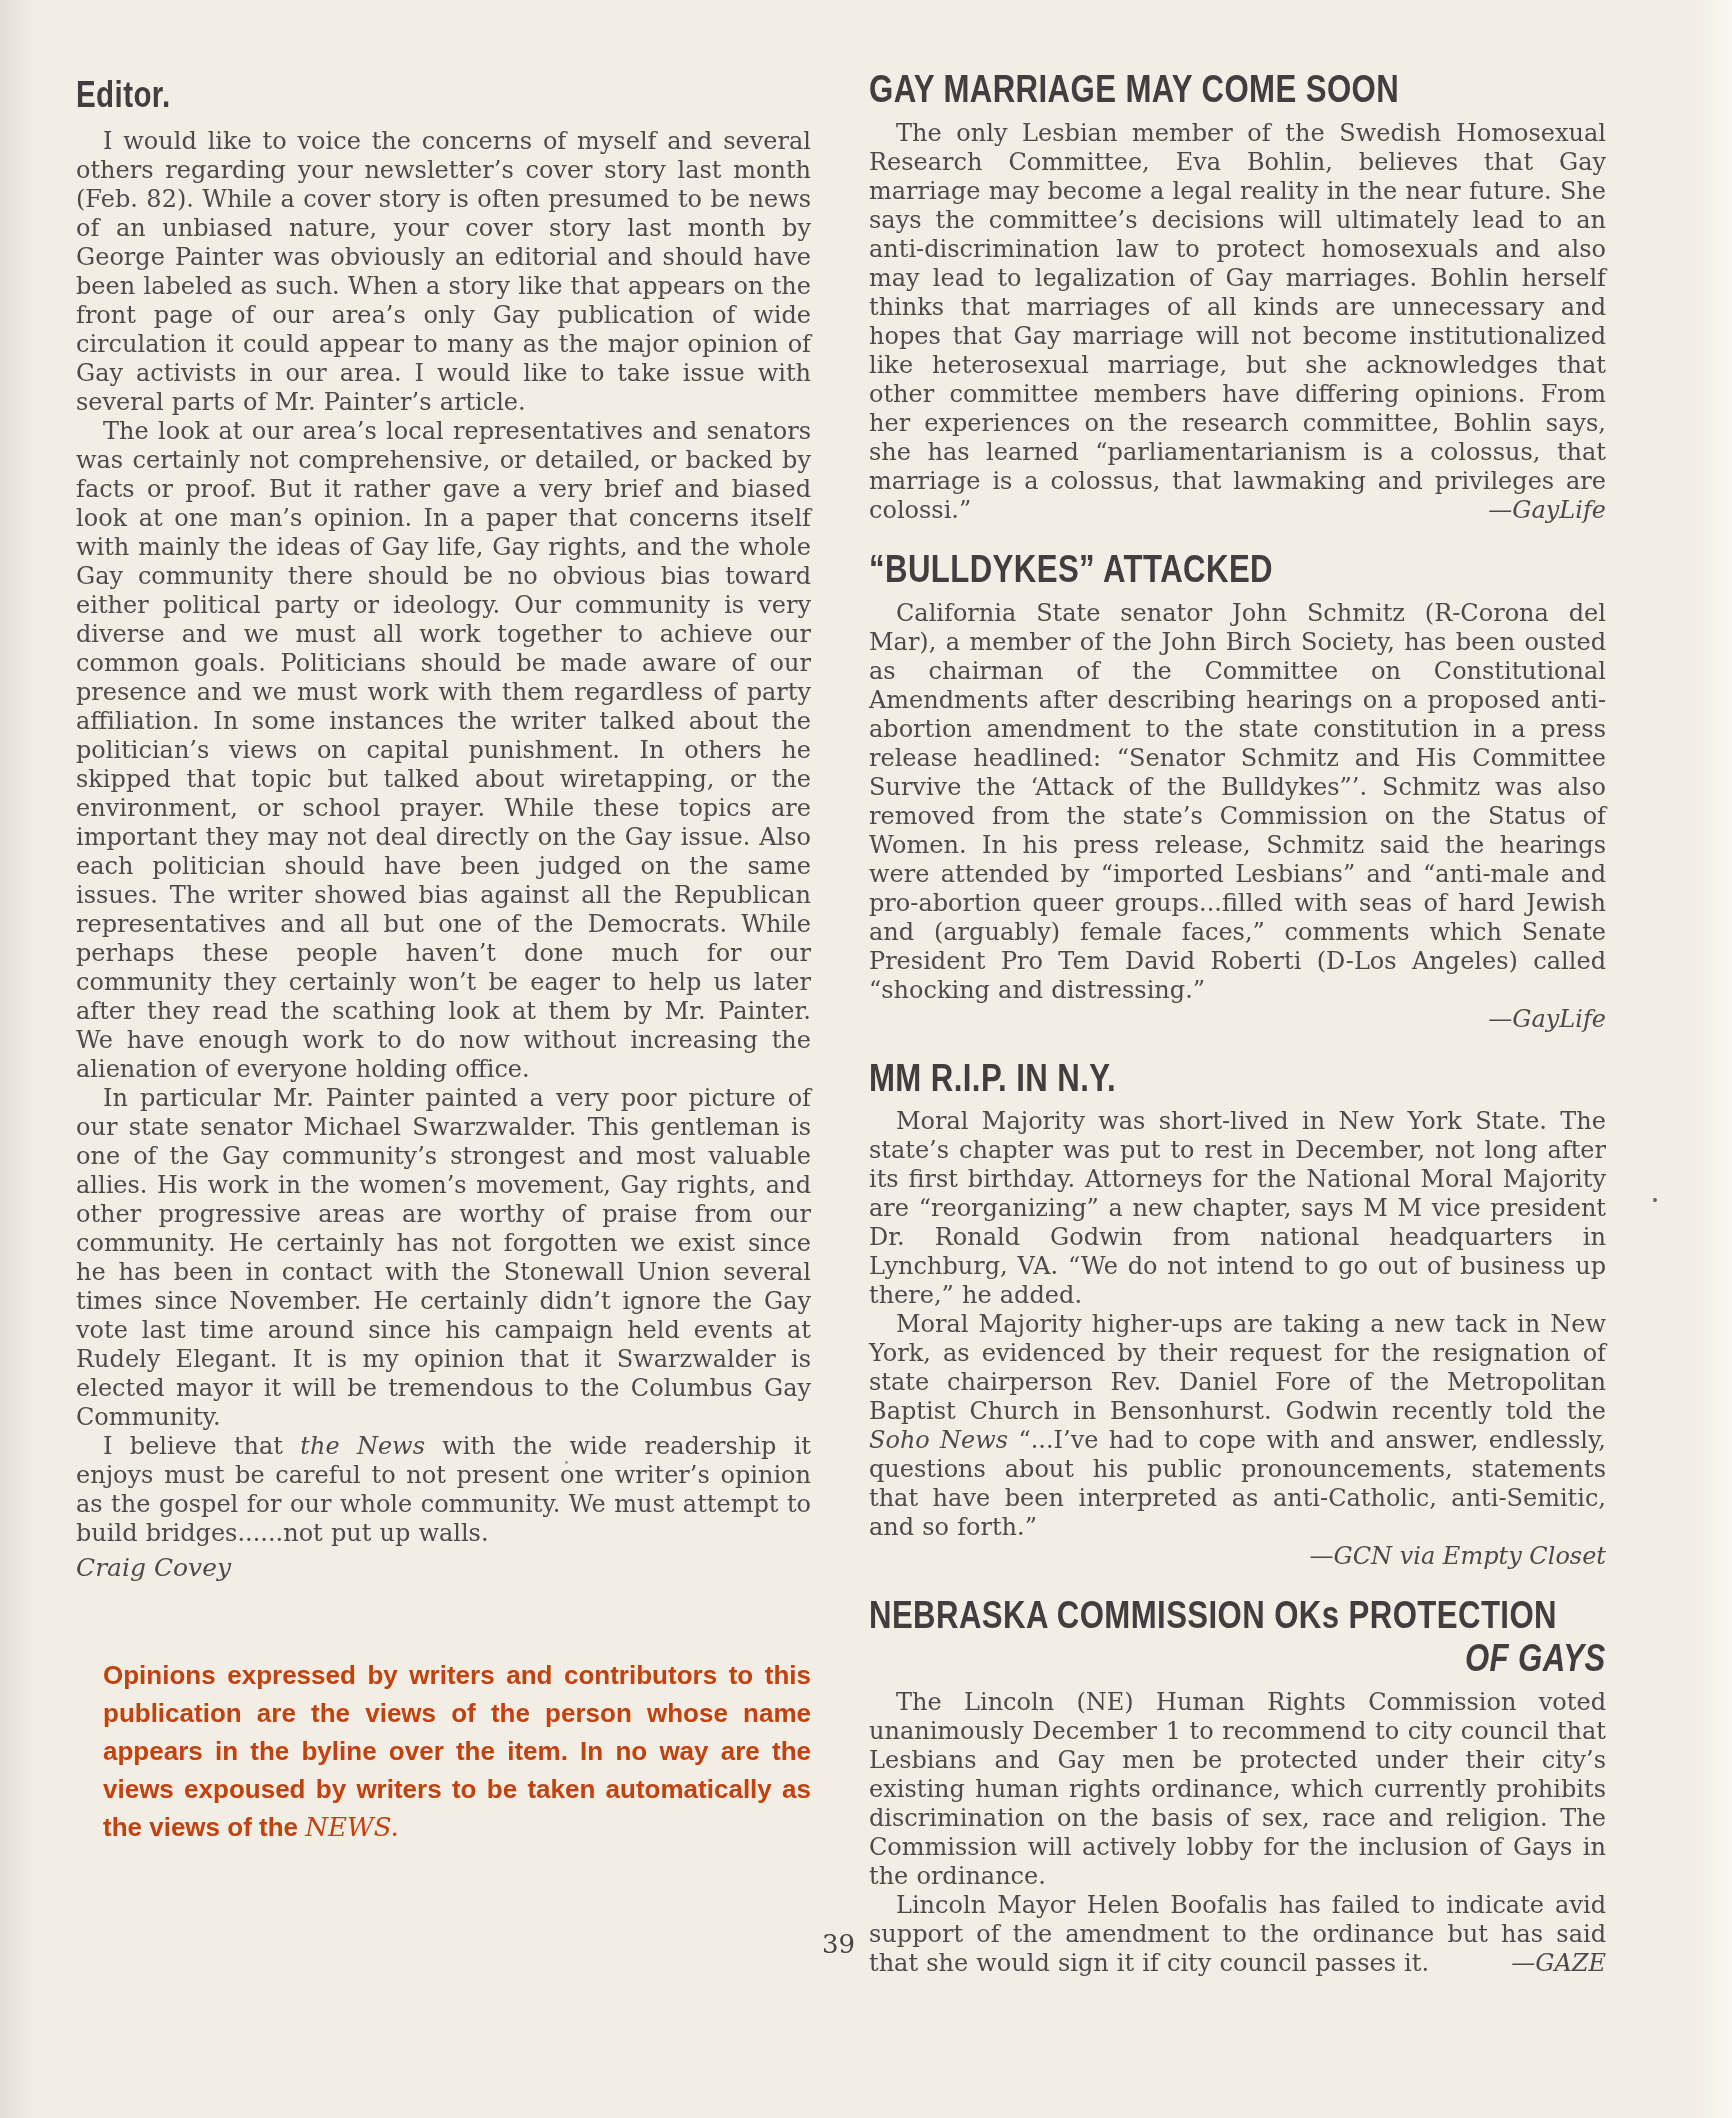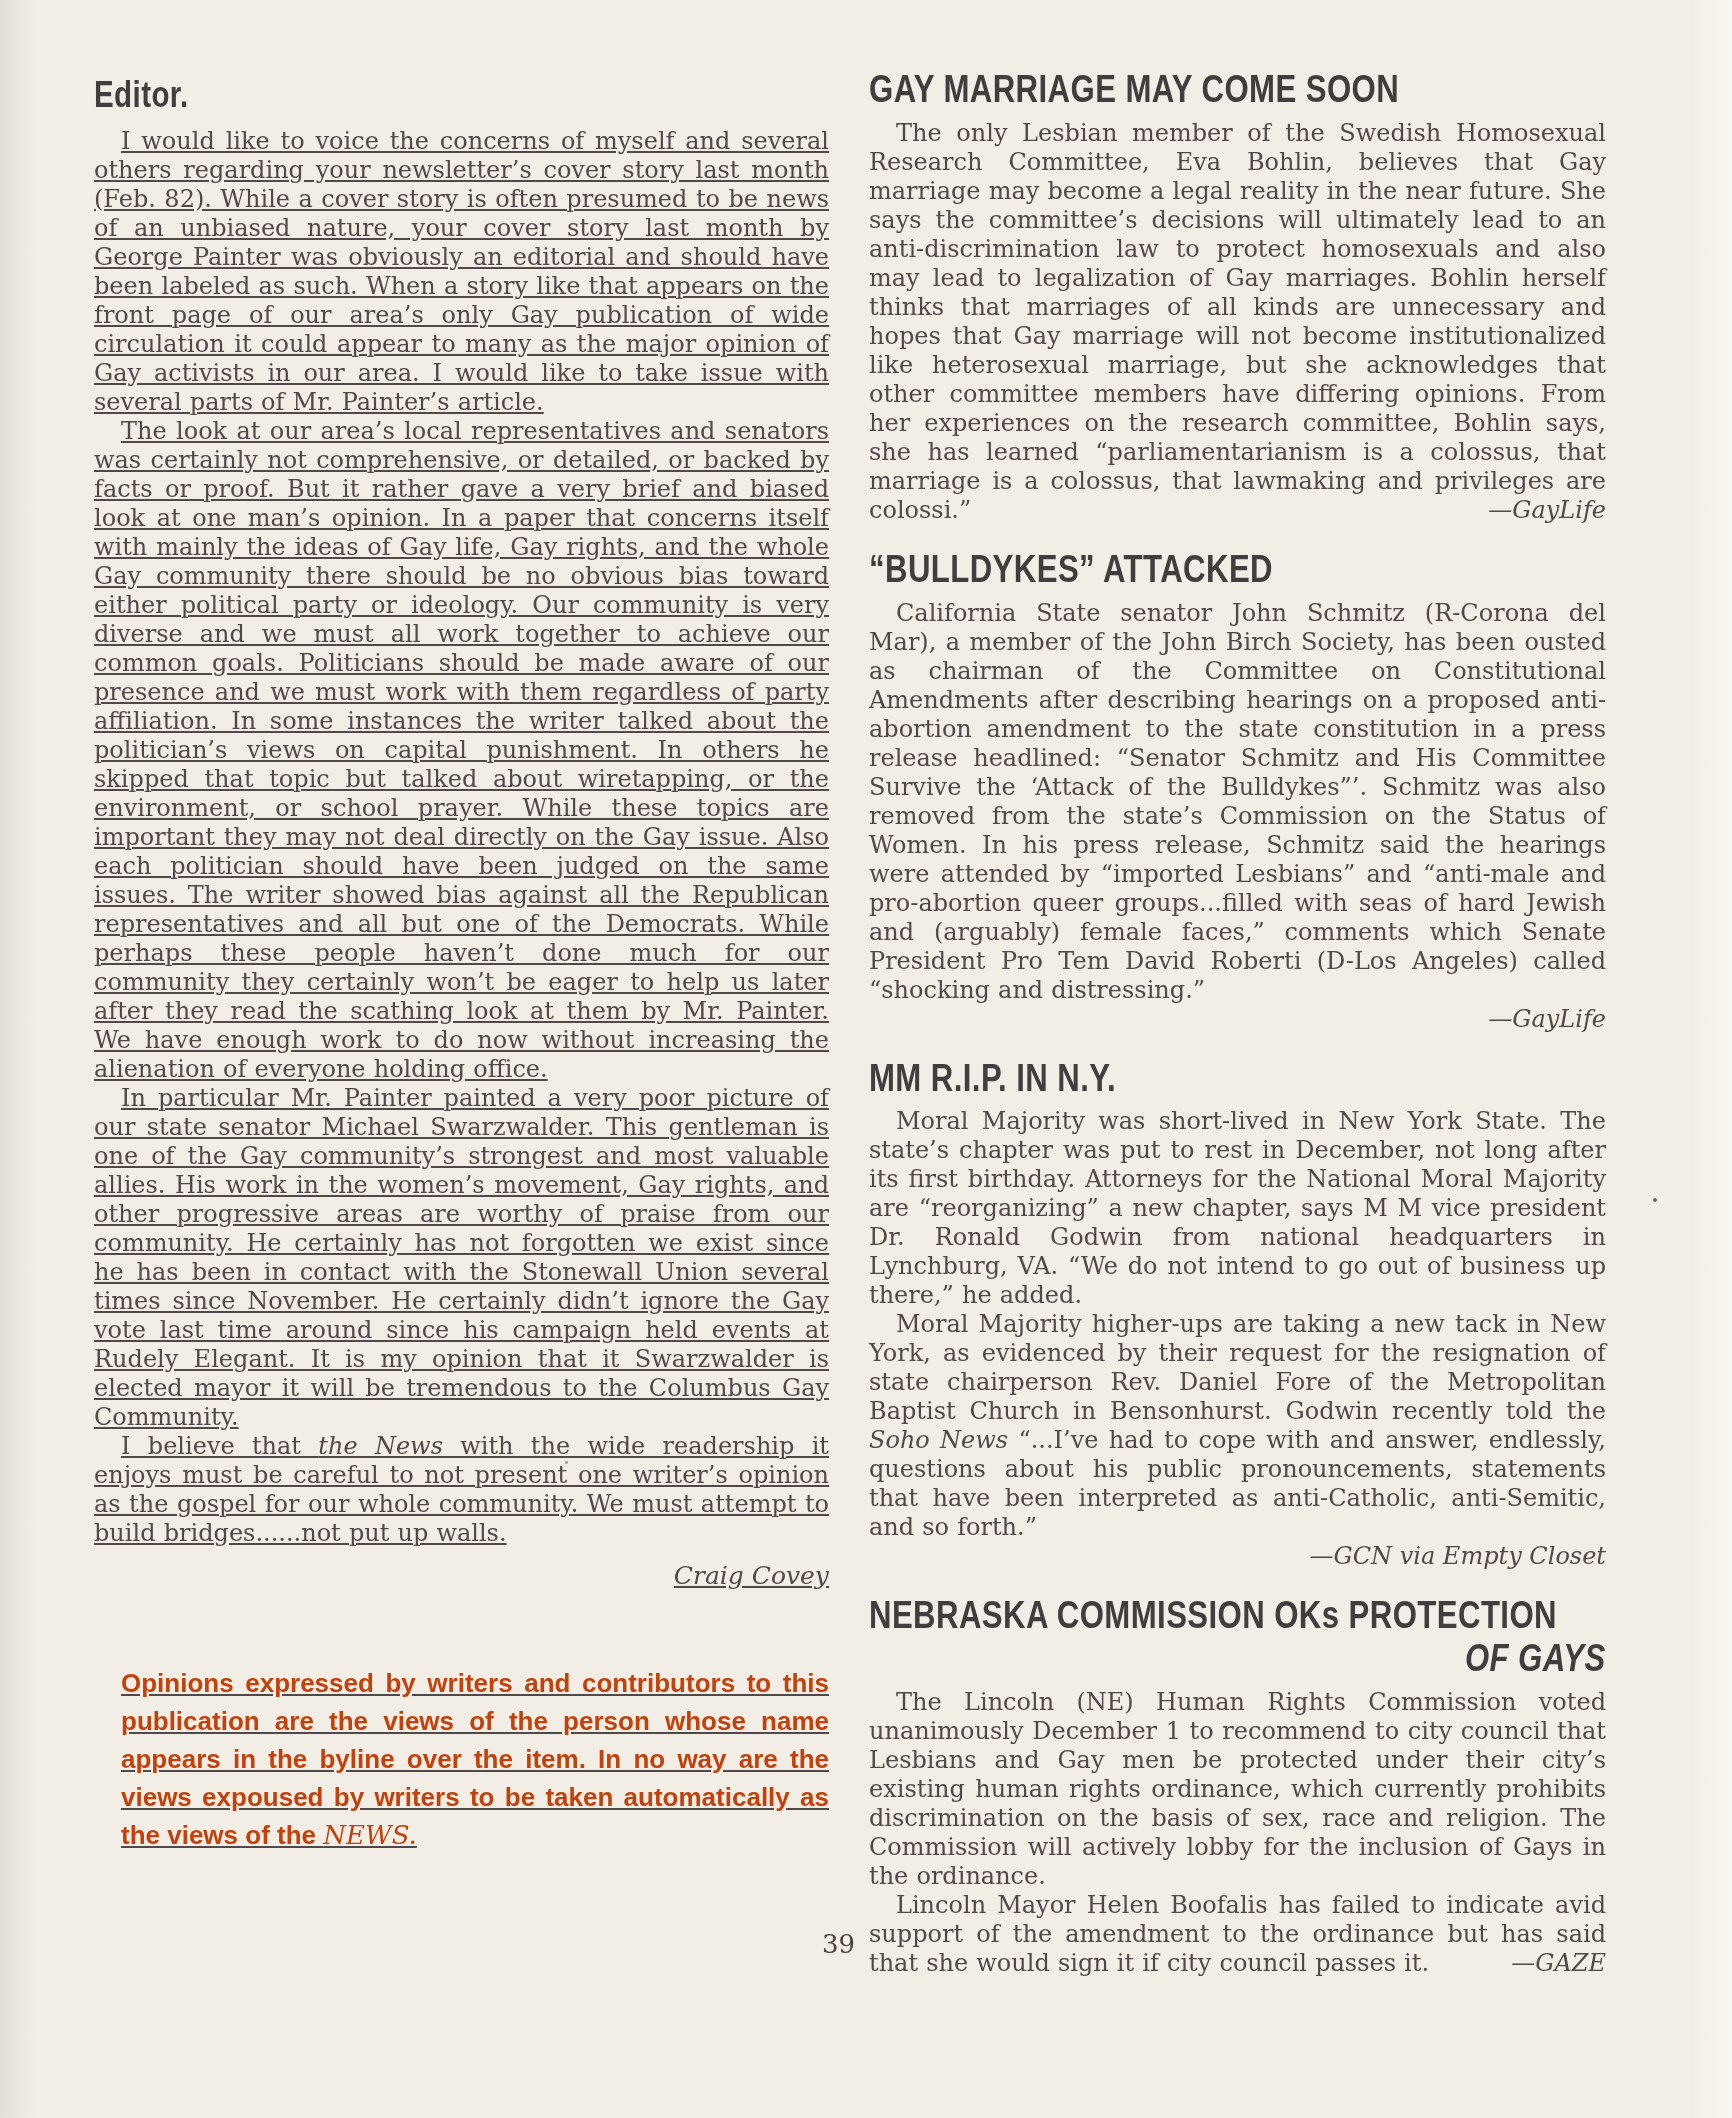--- a/index.html
+++ b/index.html
@@ -16,21 +16,21 @@
     position: absolute; left: 0; top: 0; width: 34px; height: 100%;
     background: linear-gradient(to right, rgba(96,84,76,0.10), rgba(96,84,76,0));
     pointer-events: none;
   }
   .edge-right {
     position: absolute; right: 0; top: 0; width: 41px; height: 100%;
     background: linear-gradient(to right, rgba(96,84,76,0), rgba(255,255,252,0.5));
     pointer-events: none;
   }
   .col { position: absolute; }
-  .col-left  { left: 94px;  top: 73px; width: 735px; text-decoration: underline; }
+  .col-left  { left: 76px;  top: 73px; width: 735px; }
   .col-right { left: 869px; top: 68px; width: 737px; }
 
   p.body {
     margin: 0;
     font-size: 24px;
     line-height: 29px;
     text-align: justify;
     text-indent: 27px;
     word-spacing: 0.5px;
     hyphens: auto;
@@ -61,24 +61,24 @@
     margin: 0;
     font-size: 24px;
     line-height: 29px;
     text-align: right;
     font-style: italic;
   }
   .attr-inline { float: right; font-style: italic; }
   .it { font-style: italic; }
 
   .signature {
-    margin-top: 13px;
+    margin-top: 5px;
     font-size: 25px;
     line-height: 30px;
-    text-align: right;
+    text-align: left;
     font-style: italic;
   }
   .disclaimer {
     margin: 73px 0 0 27px;
     font-family: "Liberation Sans", sans-serif;
     font-weight: bold;
     font-size: 26px;
     line-height: 38px;
     text-align: justify;
     color: #c2410c;

